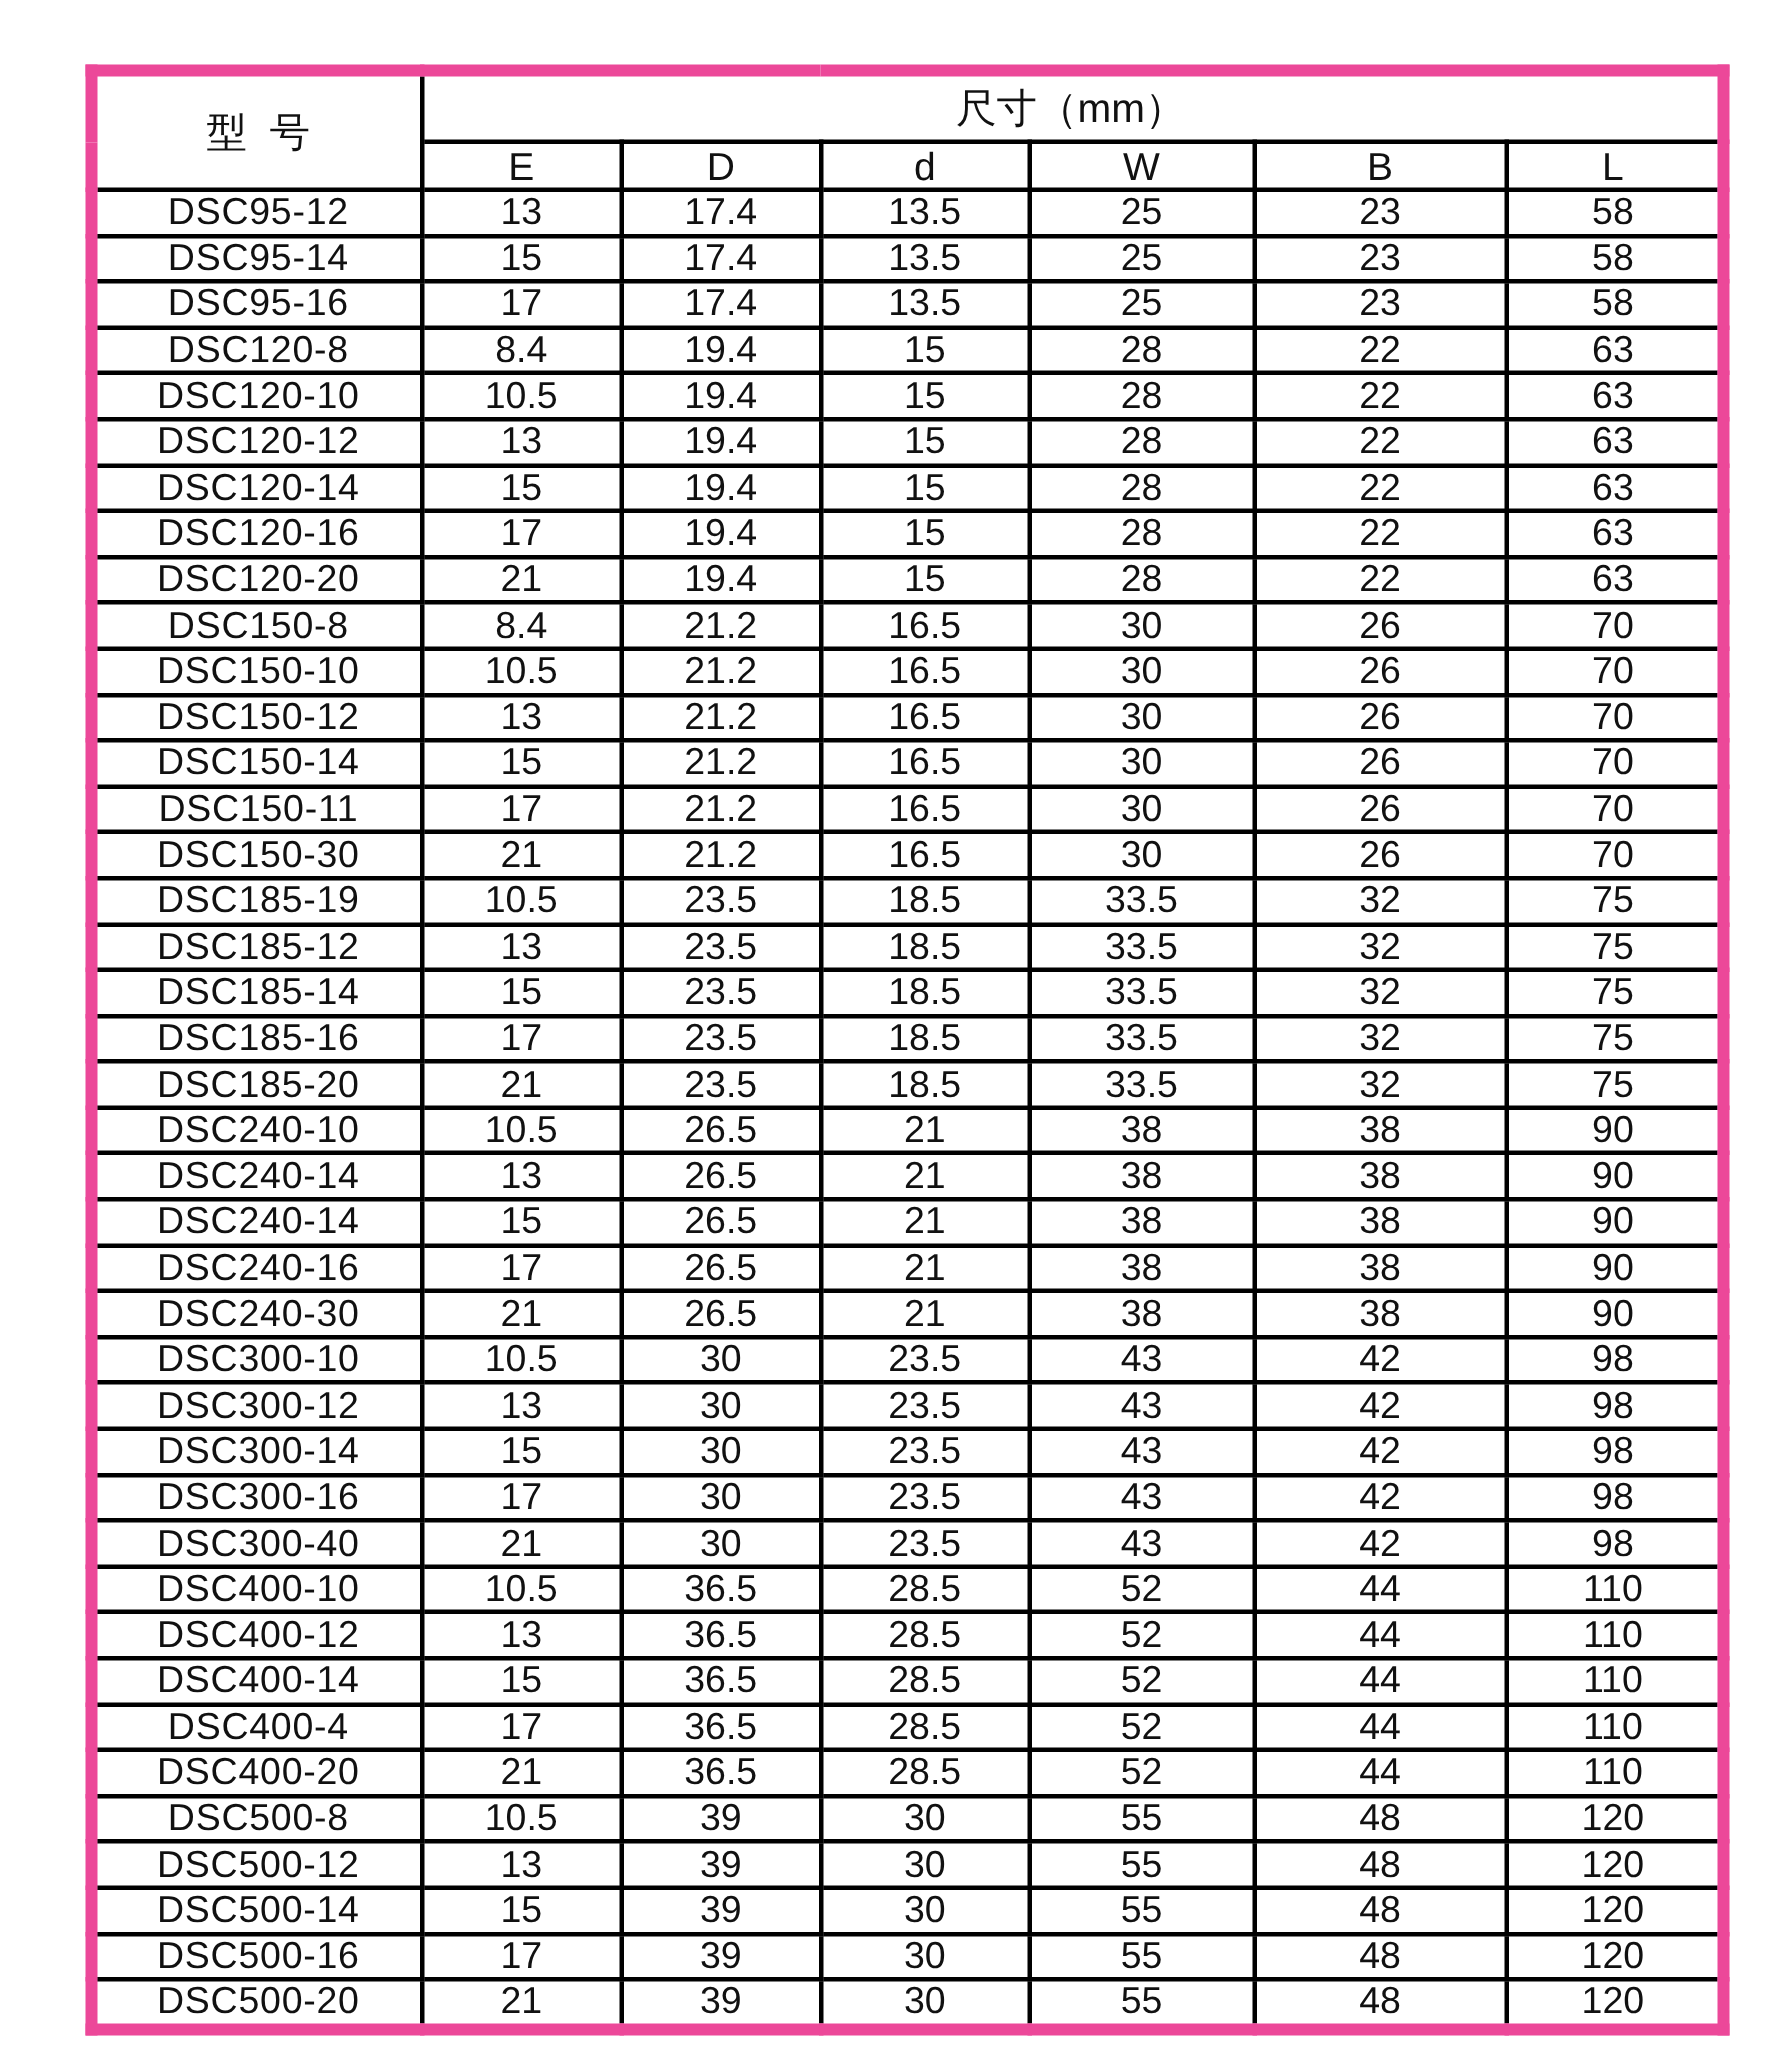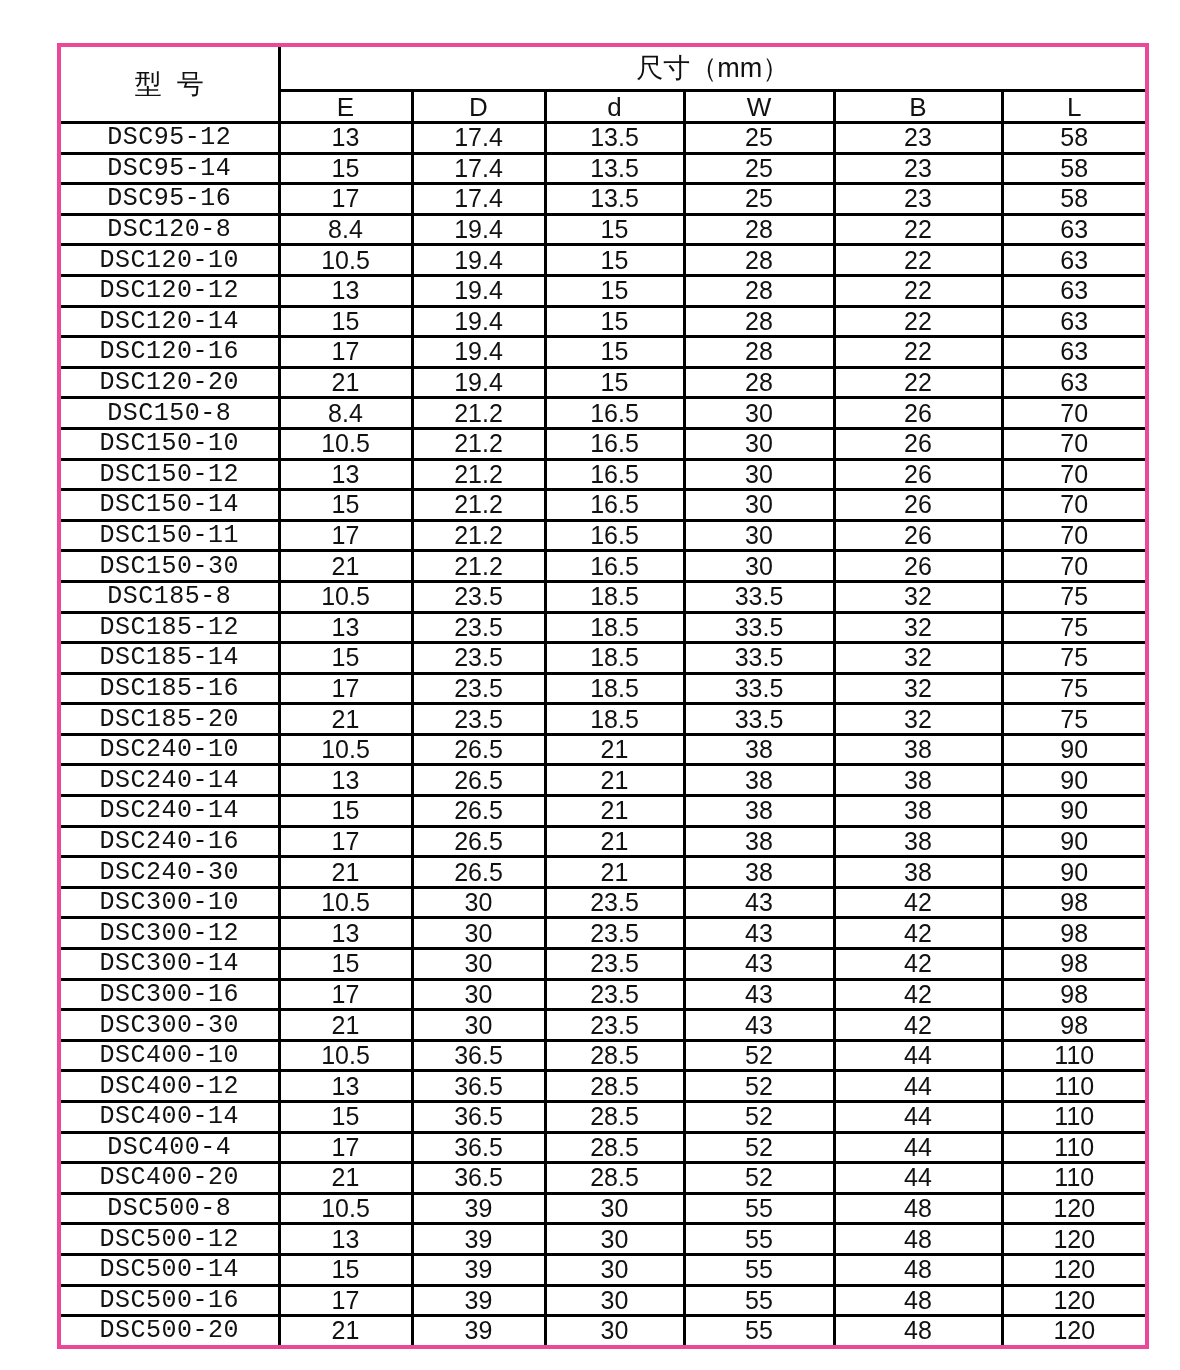--- a/index.html
+++ b/index.html
@@ -16,21 +16,21 @@
     background: #ffffff;
     overflow: hidden;
   }
   table.spec-table {
     position: absolute;
     left: 57px;
     top: 43px;
     width: 1088px;
     border-collapse: collapse;
     table-layout: fixed;
-    border: 4px solid #ec4899;
+    border: 8px solid #ec4899;
   }
   .spec-table th, .spec-table td {
     border: 3px solid #000000;
     text-align: center;
     vertical-align: middle;
     padding: 0;
     overflow: hidden;
     white-space: pre;
     line-height: 1;
   }
@@ -47,21 +47,20 @@
     height: 29px;
     font-size: 26px;
     font-weight: normal;
   }
   .spec-table tbody td {
     height: 27.6px;
     font-size: 25px;
   }
   .spec-table tbody td.model-cell {
     letter-spacing: 0.5px;
-    font-family: Liberation Mono, monospace;
   }
 </style>
 </head>
 <body>
 
 <div class="page">
   <table class="spec-table">
     <colgroup>
       <col style="width:220px">
       <col style="width:133px">
@@ -215,21 +214,21 @@
         <tr>
           <td class="model-cell">DSC150-30</td>
           <td class="value-cell">21</td>
           <td class="value-cell">21.2</td>
           <td class="value-cell">16.5</td>
           <td class="value-cell">30</td>
           <td class="value-cell">26</td>
           <td class="value-cell">70</td>
         </tr>
         <tr>
-          <td class="model-cell">DSC185-8</td>
+          <td class="model-cell">DSC185-19</td>
           <td class="value-cell">10.5</td>
           <td class="value-cell">23.5</td>
           <td class="value-cell">18.5</td>
           <td class="value-cell">33.5</td>
           <td class="value-cell">32</td>
           <td class="value-cell">75</td>
         </tr>
         <tr>
           <td class="model-cell">DSC185-12</td>
           <td class="value-cell">13</td>
@@ -341,21 +340,21 @@
         <tr>
           <td class="model-cell">DSC300-16</td>
           <td class="value-cell">17</td>
           <td class="value-cell">30</td>
           <td class="value-cell">23.5</td>
           <td class="value-cell">43</td>
           <td class="value-cell">42</td>
           <td class="value-cell">98</td>
         </tr>
         <tr>
-          <td class="model-cell">DSC300-30</td>
+          <td class="model-cell">DSC300-40</td>
           <td class="value-cell">21</td>
           <td class="value-cell">30</td>
           <td class="value-cell">23.5</td>
           <td class="value-cell">43</td>
           <td class="value-cell">42</td>
           <td class="value-cell">98</td>
         </tr>
         <tr>
           <td class="model-cell">DSC400-10</td>
           <td class="value-cell">10.5</td>

